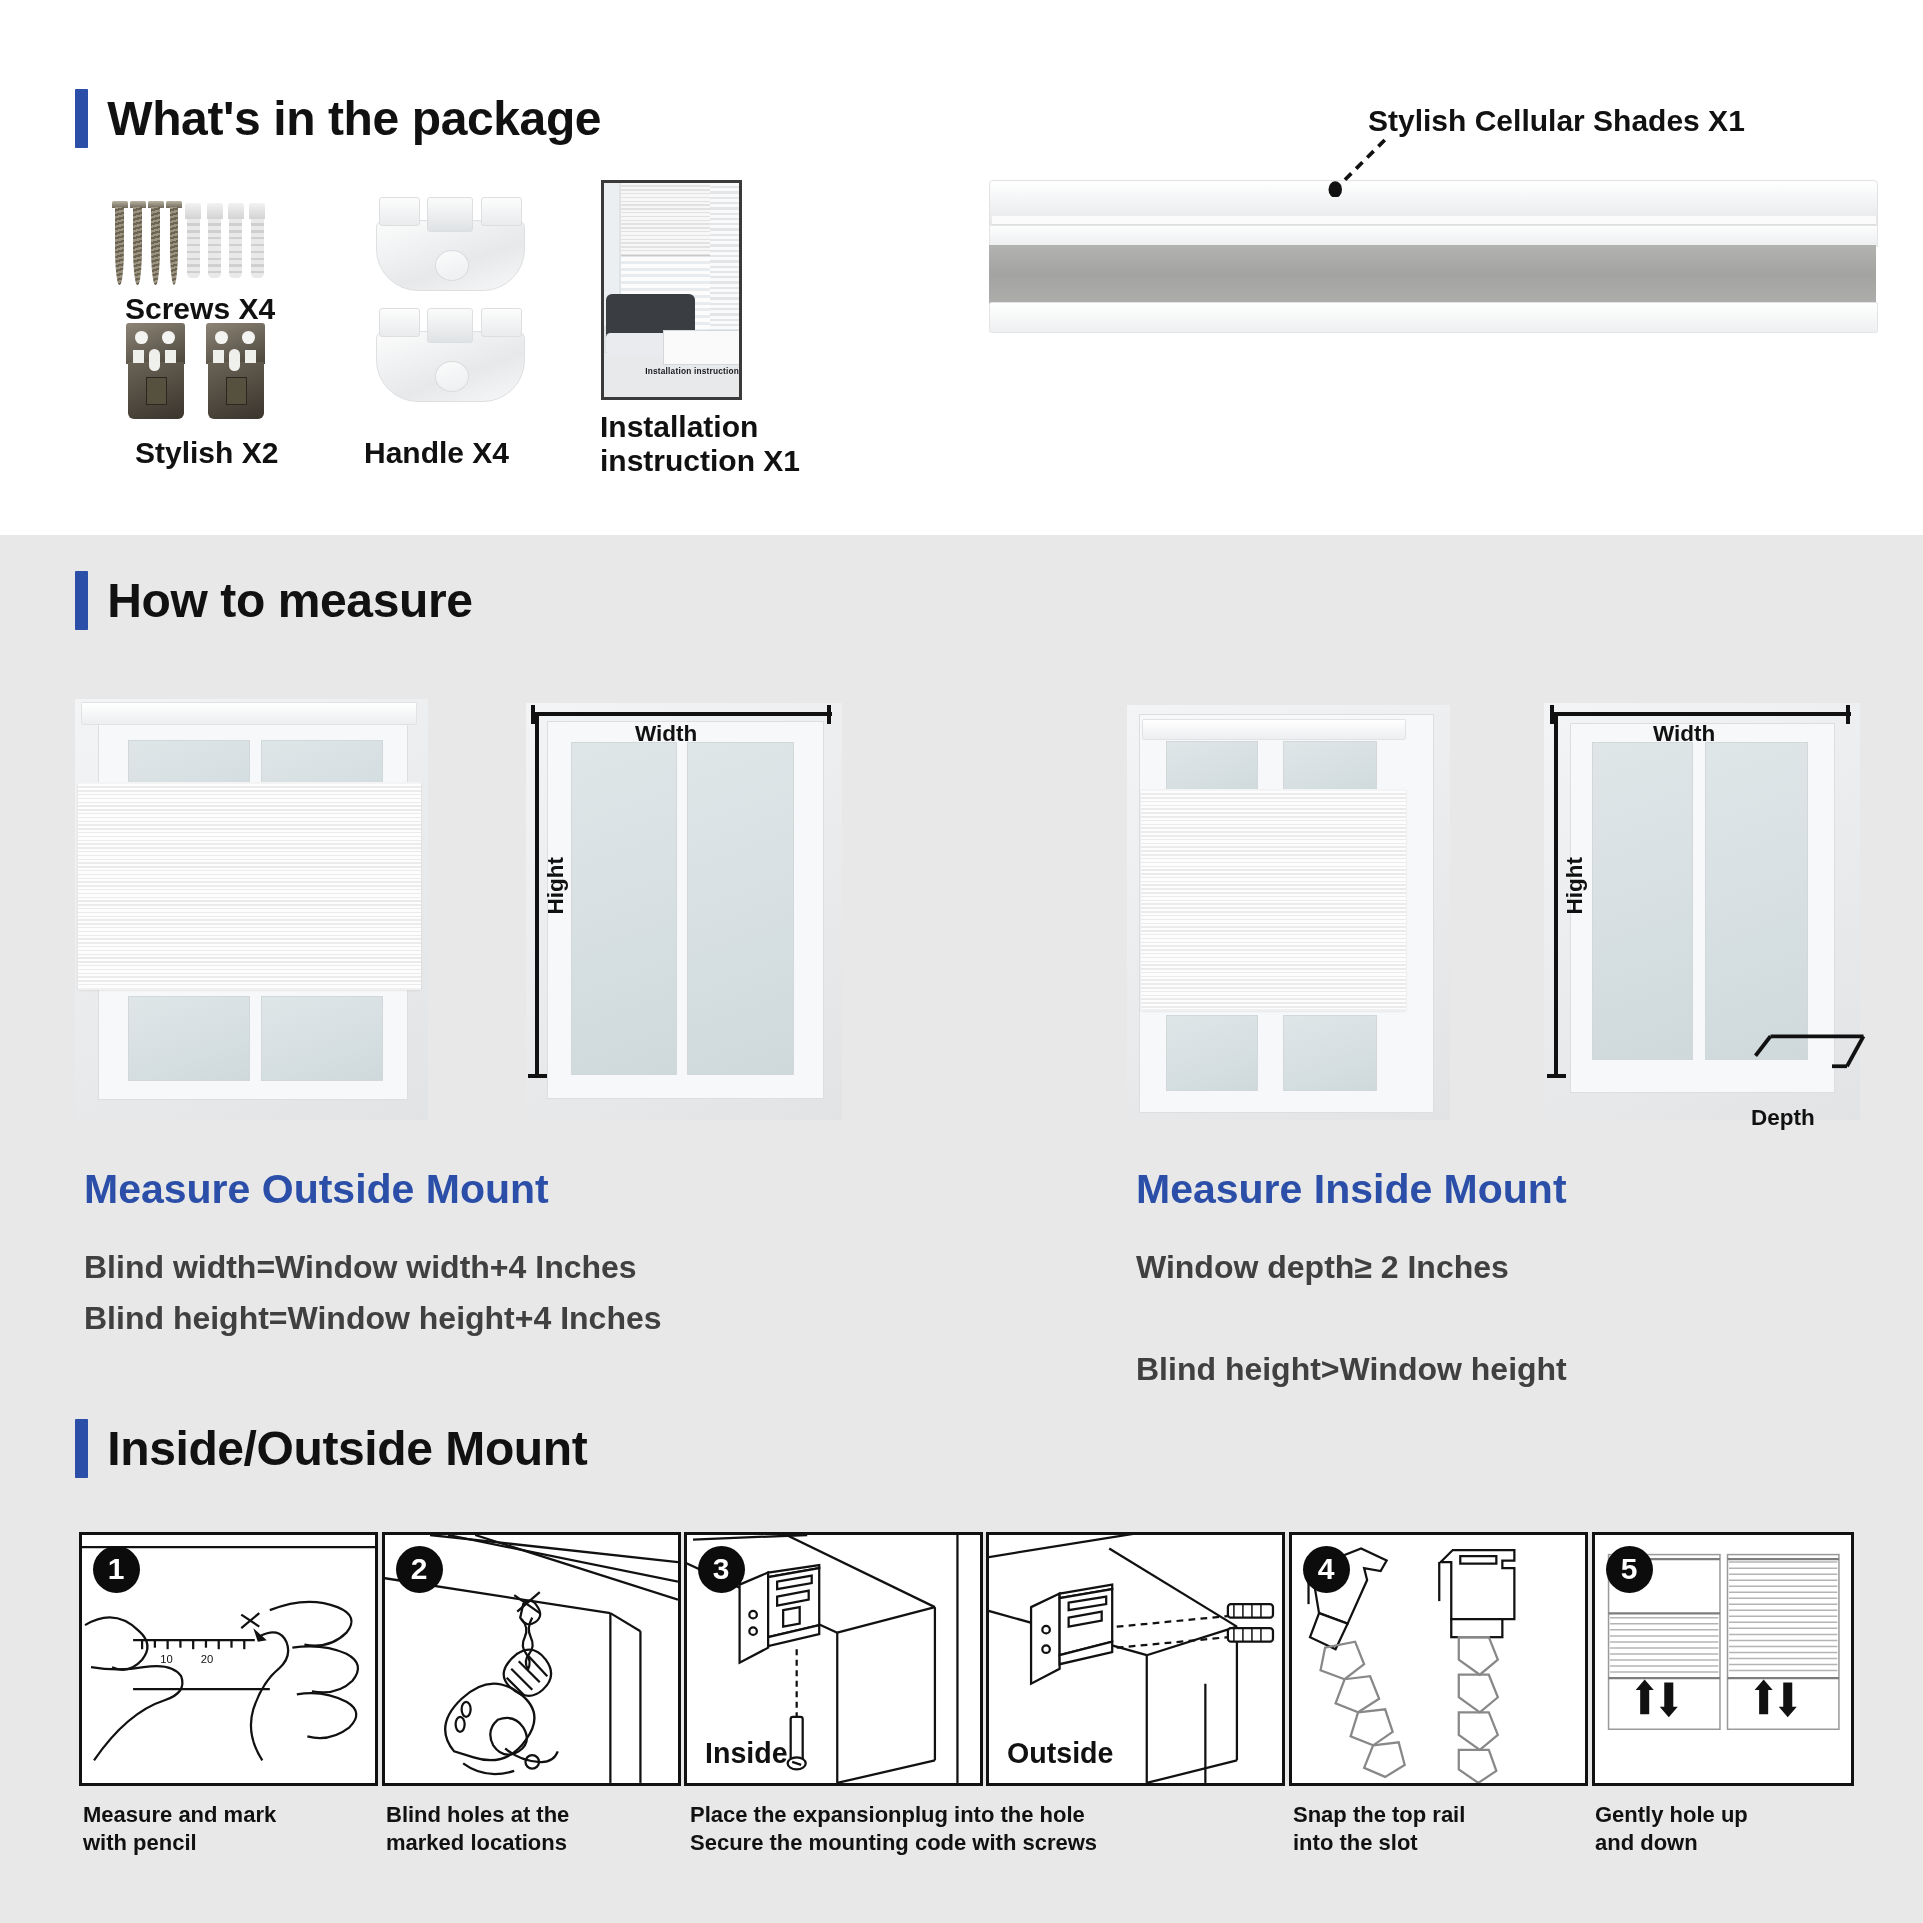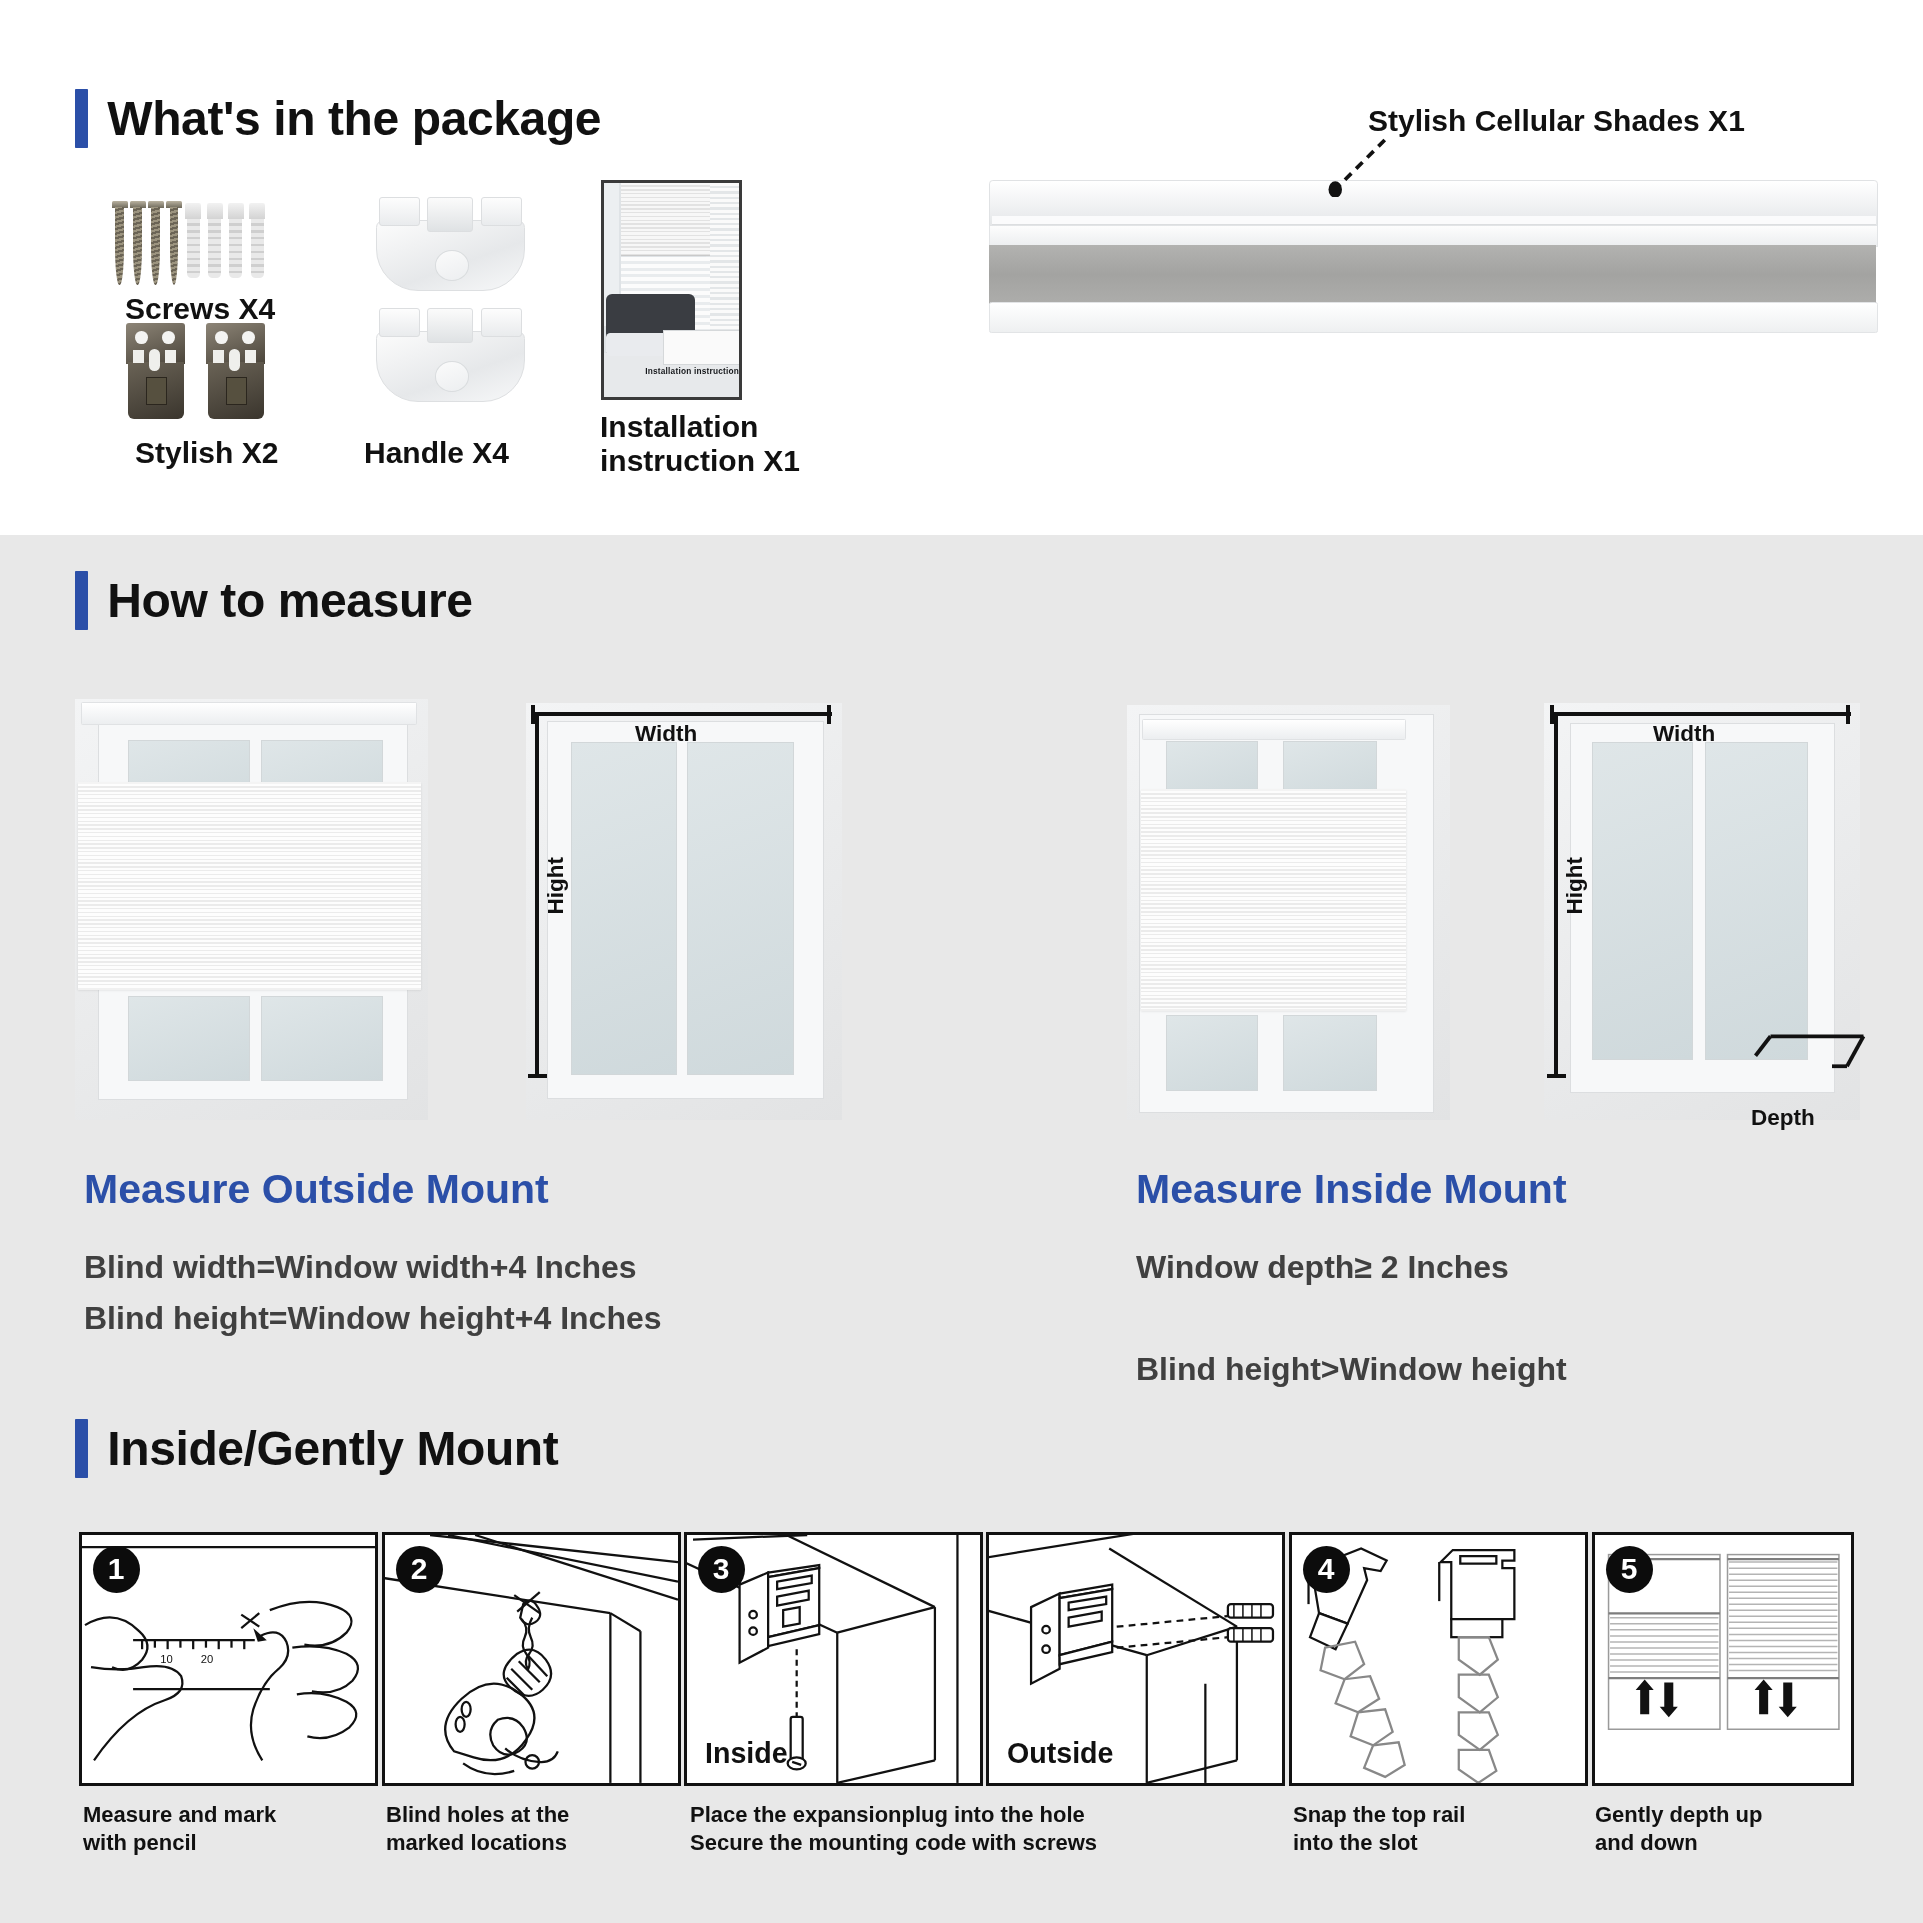--- a/index.html
+++ b/index.html
@@ -308,21 +308,21 @@
   <div class="meas-title" style="left:84px;top:1166px;">Measure Outside Mount</div>
   <div class="meas-line" style="left:84px;top:1249px;">Blind width=Window width+4 Inches</div>
   <div class="meas-line" style="left:84px;top:1300px;">Blind height=Window height+4 Inches</div>
 
   <div class="meas-title" style="left:1136px;top:1166px;">Measure Inside Mount</div>
   <div class="meas-line" style="left:1136px;top:1249px;">Window depth≥ 2 Inches</div>
   <div class="meas-line" style="left:1136px;top:1351px;">Blind height&gt;Window height</div>
 
   <div class="sec-head" style="left:75px;top:1419px;">
     <div class="sec-bar"></div>
-    <div class="sec-title">Inside/Gently Mount</div>
+    <div class="sec-title">Inside/Outside Mount</div>
   </div>
 
   <div class="step-card" style="left:79px;top:1532px;width:293px;height:248px;">
     <div class="step-num">1</div>
     <svg class="line-art" viewBox="0 0 390 330">
       <line x1="0" y1="16" x2="390" y2="16" stroke="#111" stroke-width="3"></line>
       <line x1="68" y1="140" x2="230" y2="140" stroke="#111" stroke-width="3"></line>
       <line x1="68" y1="205" x2="250" y2="205" stroke="#111" stroke-width="3"></line>
       <g stroke="#111" stroke-width="3">
         <line x1="80" y1="140" x2="80" y2="152"></line>
@@ -562,18 +562,18 @@
       </g>
       <g fill="#111">
         <path d="M60 238 L60 206 L54 206 L66 192 L78 206 L72 206 L72 238 Z"></path>
         <path d="M92 196 L92 228 L86 228 L98 242 L110 228 L104 228 L104 196 Z"></path>
         <path d="M218 238 L218 206 L212 206 L224 192 L236 206 L230 206 L230 238 Z"></path>
         <path d="M250 196 L250 228 L244 228 L256 242 L268 228 L262 228 L262 196 Z"></path>
       </g>
     </svg>
   </div>
   <div class="step-cap" style="left:1595px;top:1801px;width:225px;">
-    <div>Gently depth up</div>
+    <div>Gently hole up</div>
     <div>and down</div>
   </div>
 
 </div>
 
 
 </body></html>

